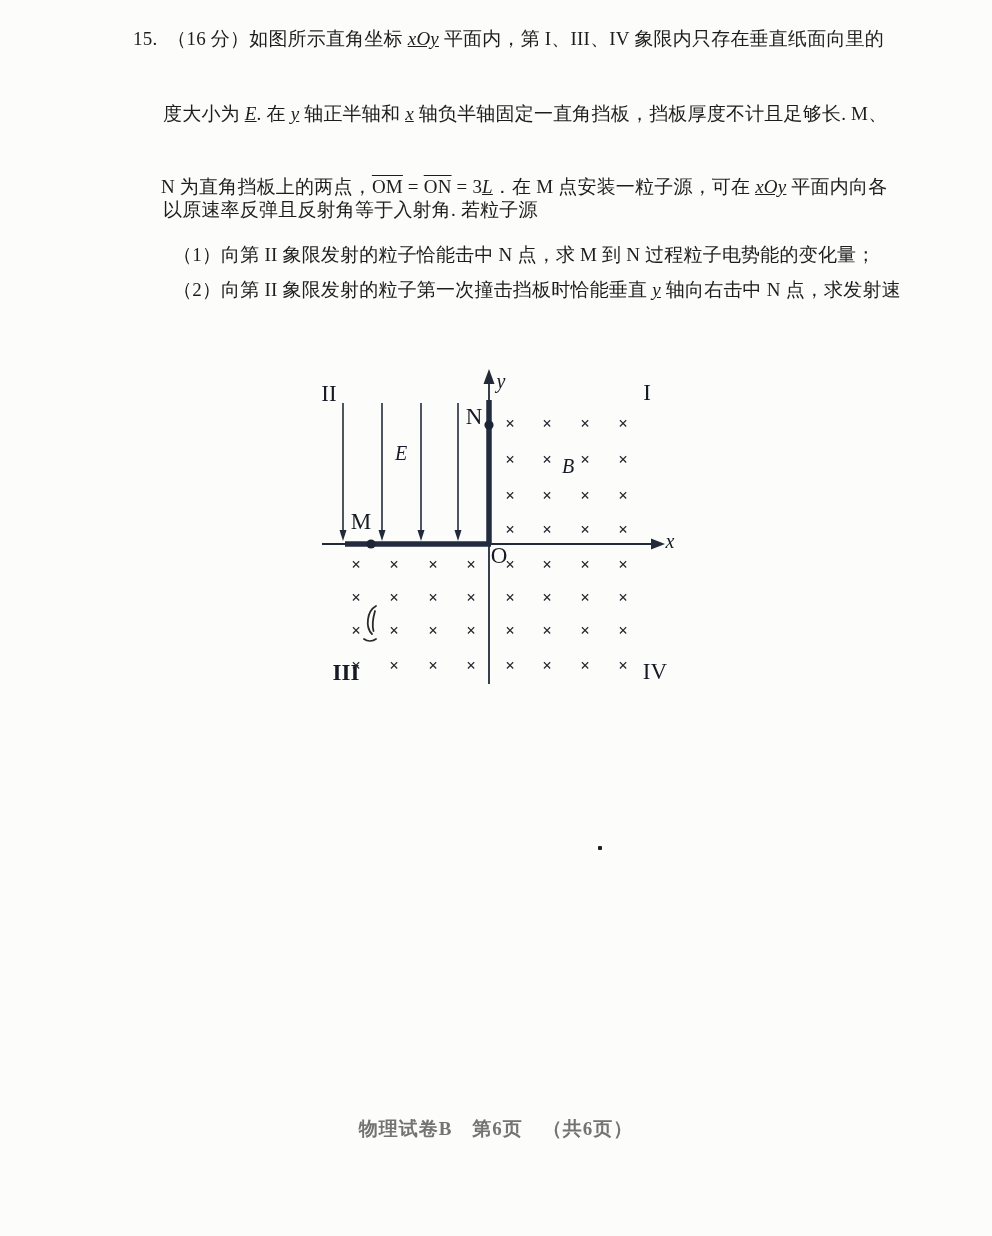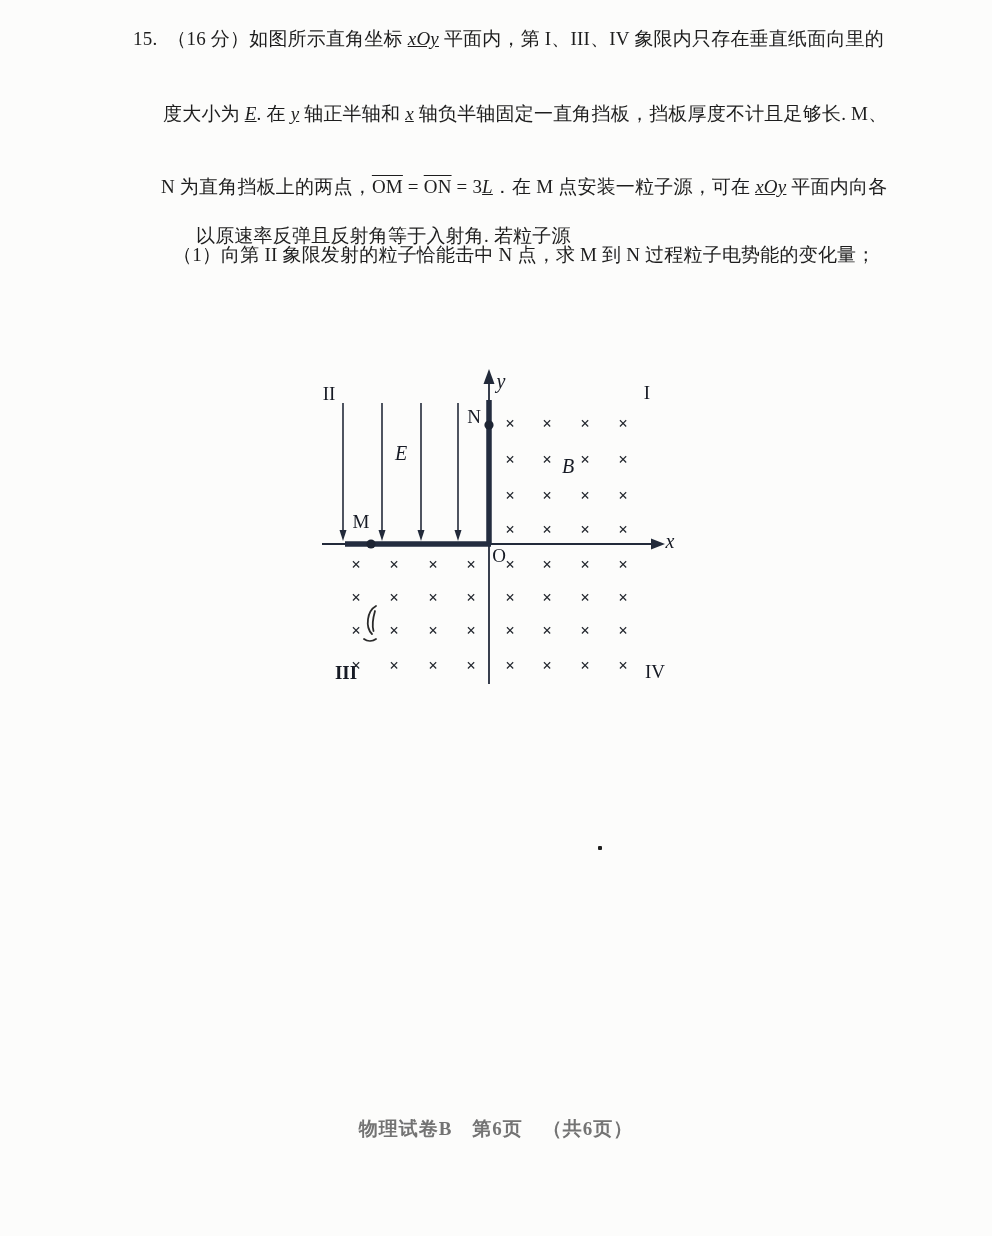--- a/index.html
+++ b/index.html
@@ -31,21 +31,21 @@
   .seg-o { text-decoration:overline; }
   .diagram {
     position:absolute;
     left:315px; top:365px;
     width:365px; height:330px;
   }
   .diagram svg { position:absolute; left:0; top:0; }
   .dlabel {
     position:absolute;
     transform:translate(-50%,-50%);
-    font-size:19px;
+    font-size:23px;
     color:#161a24;
     white-space:nowrap;
   }
   .dlabel.it { font-style:italic; font-size:20px; }
   .cross {
     position:absolute;
     transform:translate(-50%,-50%);
     font-size:17px;
     font-weight:700;
     color:#23272e;
@@ -70,22 +70,23 @@
   }
 </style>
 </head>
 <body>
 
 <div class="page">
 
   <div class="line" style="left:133px; top:27px;"><span>15.  （16 分）如图所示直角坐标 </span><span class="seg-i">xOy</span><span> 平面内，第 I、III、IV 象限内只存在垂直纸面向里的</span></div>
   <div class="line" style="left:163px; top:102px;"><span>度大小为 </span><span class="seg-i">E</span><span>. 在 </span><span class="seg-i">y</span><span> 轴正半轴和 </span><span class="seg-i">x</span><span> 轴负半轴固定一直角挡板，挡板厚度不计且足够长. M、</span></div>
   <div class="line" style="left:161px; top:139px;margin-top:36px;"><span>N 为直角挡板上的两点，</span><span class="seg-o">OM</span><span> = </span><span class="seg-o">ON</span><span> = 3</span><span class="seg-i">L</span><span>．在 M 点安装一粒子源，可在 </span><span class="seg-i">xOy</span><span> 平面内向各</span></div>
-  <div class="line" style="left:163px; top:224px;margin-left:33px;"><span>以原速率反弹且反射角等于入射角. 若粒子源</span></div>
+  <div class="line" style="left:163px; top:198px;"><span>以原速率反弹且反射角等于入射角. 若粒子源</span></div>
   <div class="line" style="left:173px; top:243px;"><span>（1）向第 II 象限发射的粒子恰能击中 N 点，求 M 到 N 过程粒子电势能的变化量；</span></div>
+  <div class="line" style="left:173px; top:278px;"><span>（2）向第 II 象限发射的粒子第一次撞击挡板时恰能垂直 </span><span class="seg-i">y</span><span> 轴向右击中 N 点，求发射速</span></div>
 
   <div class="diagram">
     <svg width="365" height="330" viewBox="0 0 365 330">
 
       <g stroke="#222a3a" fill="#222a3a">
         <line x1="7" y1="179" x2="338" y2="179" stroke-width="1.8"></line>
         <polygon points="336,173.5 350,179 336,184.5" stroke="none"></polygon>
       </g>
 
       <g stroke="#222a3a" fill="#222a3a">

